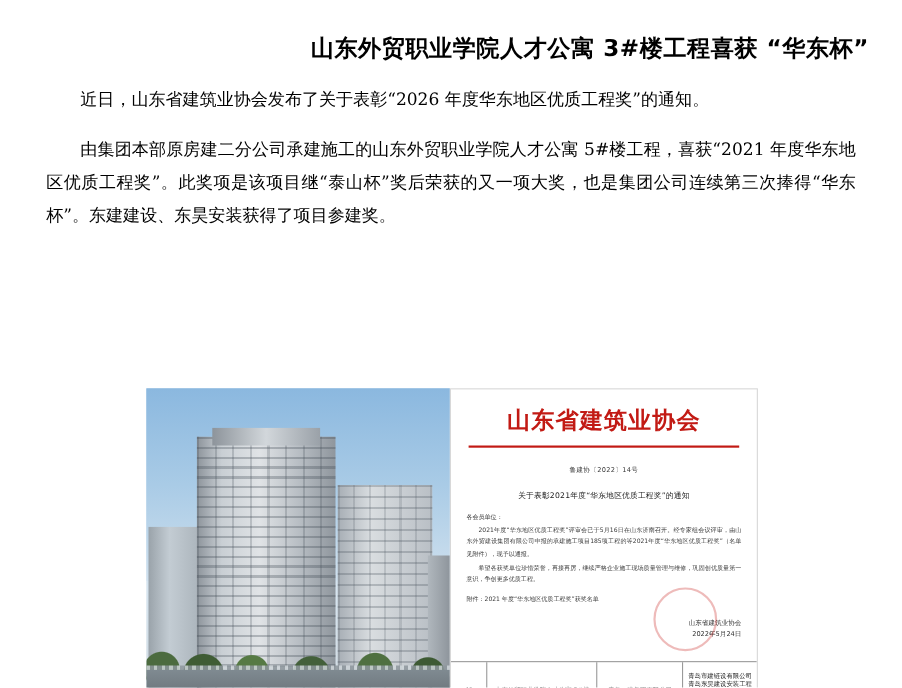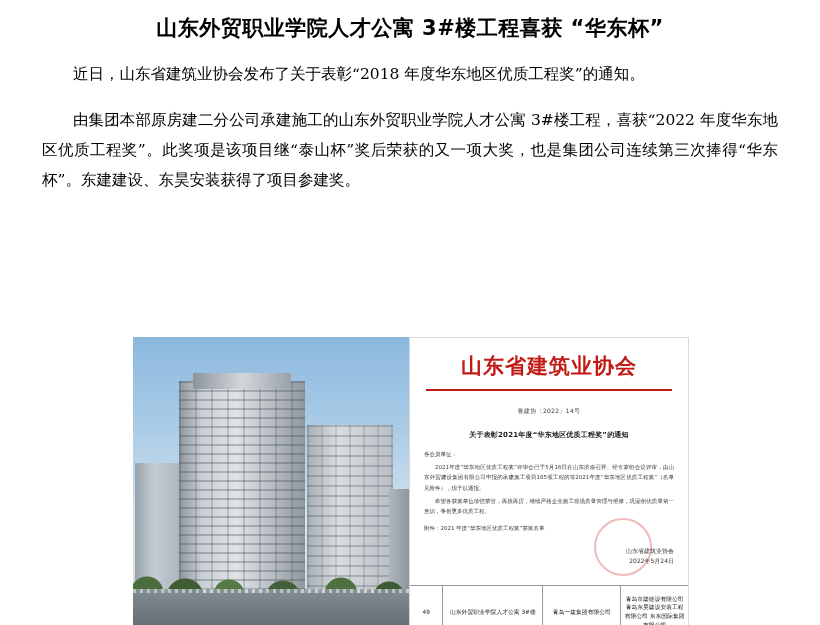--- a/index.html
+++ b/index.html
@@ -15,25 +15,25 @@
     overflow: hidden;
   }
   .page {
     position: relative;
     width: 820px;
     height: 625px;
     box-sizing: border-box;
     padding: 0 30px;
   }
   .doc-title {
-    text-align: center;
+    text-align: right;
     font-size: 21px;
     font-weight: bold;
     letter-spacing: 0.5px;
-    margin: 14px 0 10px 0;
+    margin: 30px 0 10px 0;
     line-height: 1.4;
     font-family: "DejaVu Sans", "Liberation Sans", sans-serif;
   }
   .body-text {
     font-size: 15.5px;
     line-height: 1.95;
     text-align: justify;
     text-justify: inter-ideograph;
     margin: 0 12px;
     font-family: "DejaVu Serif", "Liberation Serif", serif;
@@ -155,21 +155,21 @@
   .notice-docnum {
     text-align: center;
     font-size: 6px;
     color: #3a3a3a;
     margin-top: 16px;
     letter-spacing: 0.3px;
   }
   .notice-title {
     text-align: center;
     font-size: 7px;
-    font-weight: bold;
+    font-weight: normal;
     color: #1a1a1a;
     margin-top: 14px;
     letter-spacing: 0.2px;
   }
   .notice-salutation {
     font-size: 5.5px;
     color: #333;
     margin-top: 11px;
   }
   .notice-body {
@@ -230,22 +230,22 @@
   .td-other { width: 24%; border-right: none; }
 </style>
 </head>
 <body>
 
 <div class="page">
 
   <h1 class="doc-title">山东外贸职业学院人才公寓 3#楼工程喜获 “华东杯”</h1>
 
   <div class="body-text">
-    <p class="para">近日，山东省建筑业协会发布了关于表彰“2018 年度华东地区优质工程奖”的通知。</p>
-    <p class="para">由集团本部原房建二分公司承建施工的山东外贸职业学院人才公寓 3#楼工程，喜获“2022 年度华东地区优质工程奖”。此奖项是该项目继“泰山杯”奖后荣获的又一项大奖，也是集团公司连续第三次捧得“华东杯”。东建建设、东昊安装获得了项目参建奖。</p>
+    <p class="para">近日，山东省建筑业协会发布了关于表彰“2026 年度华东地区优质工程奖”的通知。</p>
+    <p class="para">由集团本部原房建二分公司承建施工的山东外贸职业学院人才公寓 5#楼工程，喜获“2021 年度华东地区优质工程奖”。此奖项是该项目继“泰山杯”奖后荣获的又一项大奖，也是集团公司连续第三次捧得“华东杯”。东建建设、东昊安装获得了项目参建奖。</p>
   </div>
 
   <div class="figures">
 
     <div class="photo">
       <div class="sky-haze"></div>
       <div class="tower-far-left"></div>
       <div class="tower-right"></div>
       <div class="tower-far-right"></div>
       <div class="tower-main"></div>

